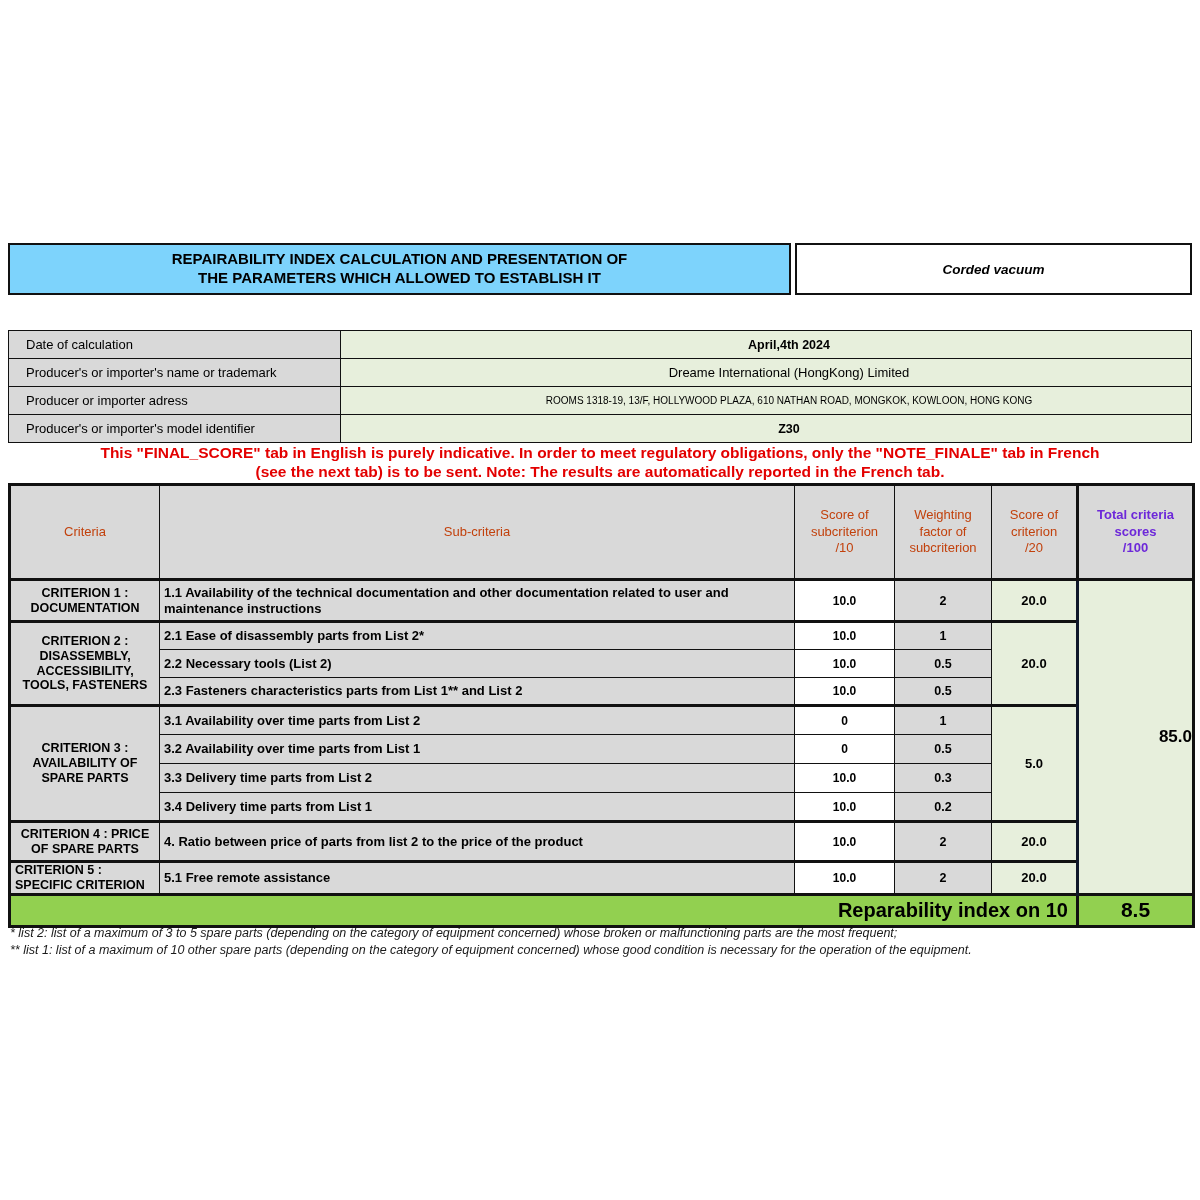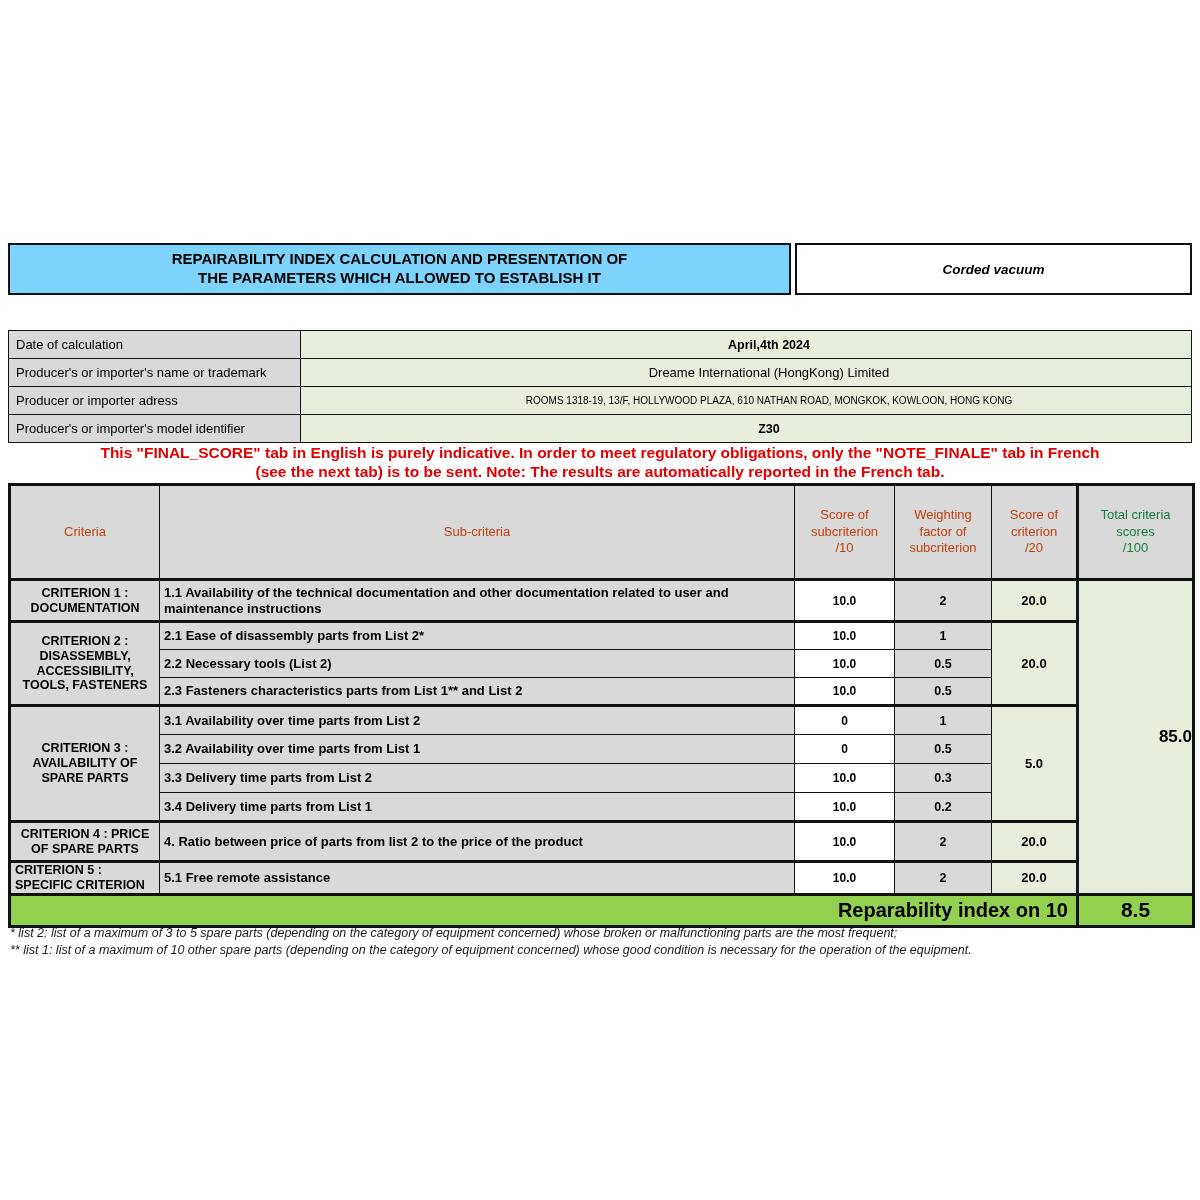--- a/index.html
+++ b/index.html
@@ -21,42 +21,42 @@
   }
   .product-box {
     margin-left:4px; flex:1; height:52px; background:#fff; border:2px solid #111;
     display:flex; align-items:center; justify-content:center;
     font-style:italic; font-weight:600; font-size:13.5px;
   }
 
   
   .info-table { top:330px; left:8px; width:1184px; border-collapse:collapse; table-layout:fixed; }
   .info-table td { border:1.8px solid #111; height:28px; font-size:13px; vertical-align:middle; }
-  .info-table td.lbl { background:#d9d9d9; padding-left:7px; width:292px; }
+  .info-table td.lbl { background:#d9d9d9; padding-left:17px; width:332px; }
   .info-table td.val { background:#e7efdc; text-align:center;padding-left:46px; }
   .info-table td.val.bold { font-weight:bold; font-size:12.5px; }
   .info-table td.val.small { font-size:10px; }
 
   
   .notice { top:443px; left:0; width:1200px; text-align:center; color:#e30000; font-weight:bold; font-size:15.5px; line-height:19px; }
 
   
   .main-table { top:483px; left:8px; width:1184px; border-collapse:collapse; table-layout:fixed; border:3px solid #111; }
   .main-table td { border:1.6px solid #111; vertical-align:middle; overflow:hidden; }
   .main-table tr.h-head { height:95px; }
   .main-table tr.h-tall { height:42px; }
   .main-table tr.h-std  { height:28px; }
   .main-table tr.h-std3 { height:29px; }
   .main-table tr.h-c4   { height:40px; }
   .main-table tr.h-c5   { height:31px; }
   .main-table tr.h-green{ height:32px; }
   .main-table tr.group-start td { border-top:3px solid #111; }
 
   td.hdr { background:#d9d9d9; text-align:center; font-size:13px; color:#c2410c; white-space:pre-line; line-height:1.3; }
-  td.hdr.bold { font-weight:normal; color:#15803d; }
+  td.hdr.bold { font-weight:bold; color:#6d28d9; }
   td.crit { background:#d9d9d9; text-align:center; font-weight:bold; font-size:12.5px; white-space:pre-line; line-height:1.18; padding:0 2px; }
   td.crit.left { text-align:left; padding-left:4px; }
   td.sub { background:#d9d9d9; font-weight:bold; font-size:13px; padding-left:4px; line-height:1.2;margin-left:32px; }
   td.score { background:#fff; text-align:center; font-weight:bold; font-size:12px; }
   td.weight { background:#d9d9d9; text-align:center; font-weight:bold; font-size:12.5px; }
   td.critscore { background:#e7efdc; text-align:center; font-weight:bold; font-size:13px; }
   td.total { background:#e7efdc; text-align:right; font-weight:600; font-size:17px; border-left:3px solid #0f172a; }
   td.green-label { background:#92d050; text-align:right; font-weight:bold; font-size:20px; padding-right:8px; }
   td.green-value { background:#92d050; text-align:center; font-weight:600; font-size:21px; border-left:3px solid #111; }
 

